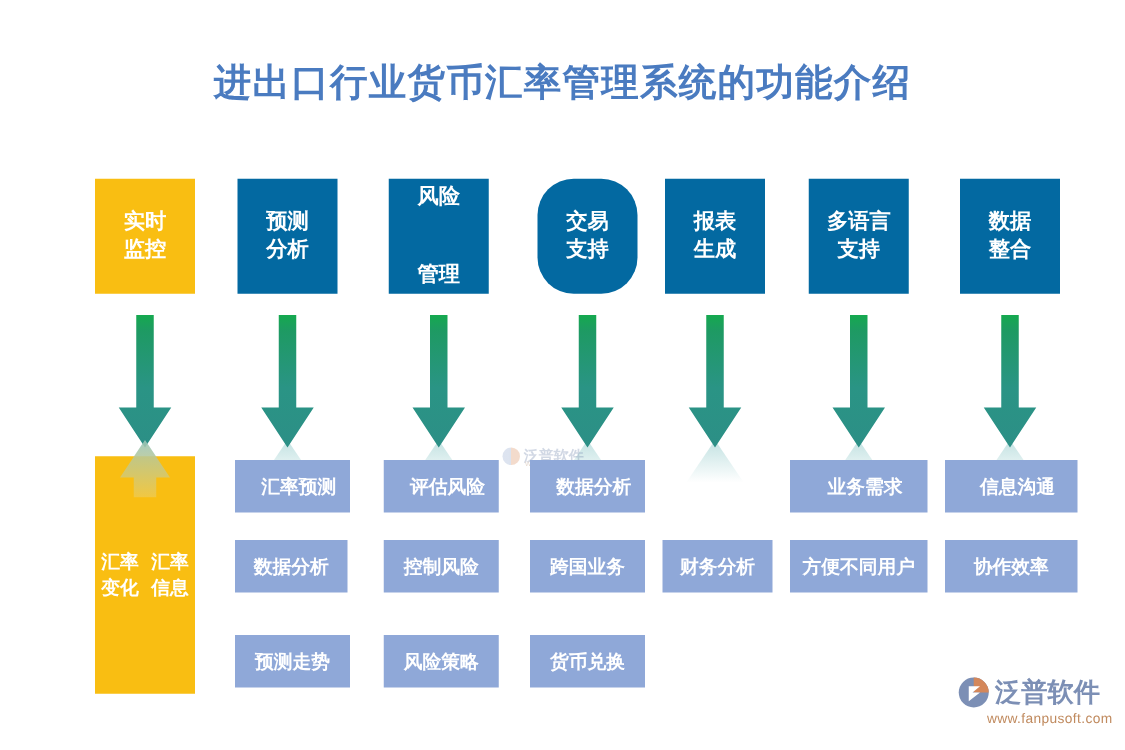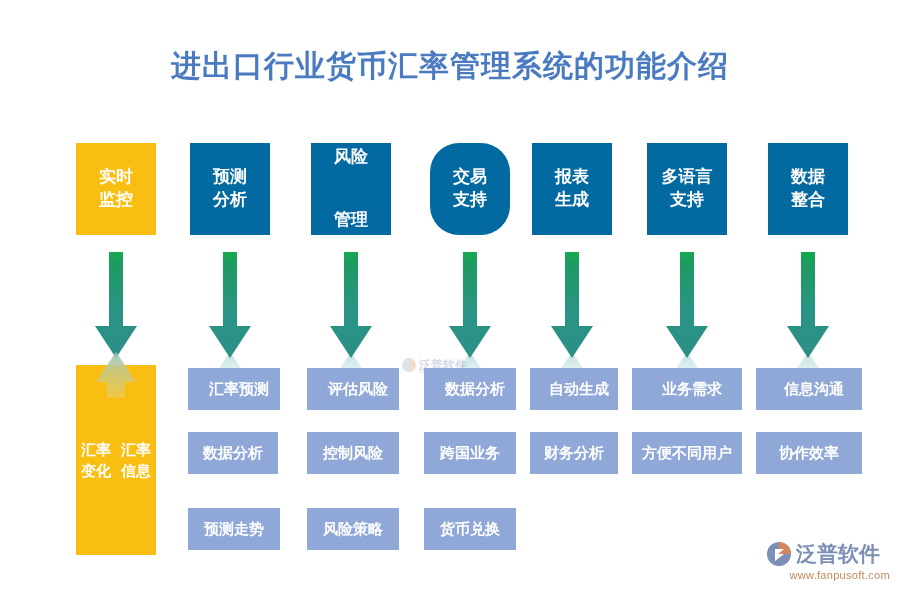--- a/index.html
+++ b/index.html
@@ -305,21 +305,20 @@
   <div class="sub-box r3" style="left:188px; width:92px;">预测走势</div>
 
   <div class="sub-box r1" style="left:307px; width:92px;">评估风险</div>
   <div class="sub-box r2" style="left:307px; width:92px;">控制风险</div>
   <div class="sub-box r3" style="left:307px; width:92px;">风险策略</div>
 
   <div class="sub-box r1" style="left:424px; width:92px;">数据分析</div>
   <div class="sub-box r2" style="left:424px; width:92px;">跨国业务</div>
   <div class="sub-box r3" style="left:424px; width:92px;">货币兑换</div>
 
-  <div class="sub-box r1" style="left:530px; width:88px;">自动生成</div>
   <div class="sub-box r2" style="left:530px; width:88px;">财务分析</div>
 
   <div class="sub-box r1" style="left:632px; width:110px;">业务需求</div>
   <div class="sub-box r2" style="left:632px; width:110px;">方便不同用户</div>
 
   <div class="sub-box r1" style="left:756px; width:106px;">信息沟通</div>
   <div class="sub-box r2" style="left:756px; width:106px;">协作效率</div>
 
   <div class="logo">
     <div class="logo-row">

